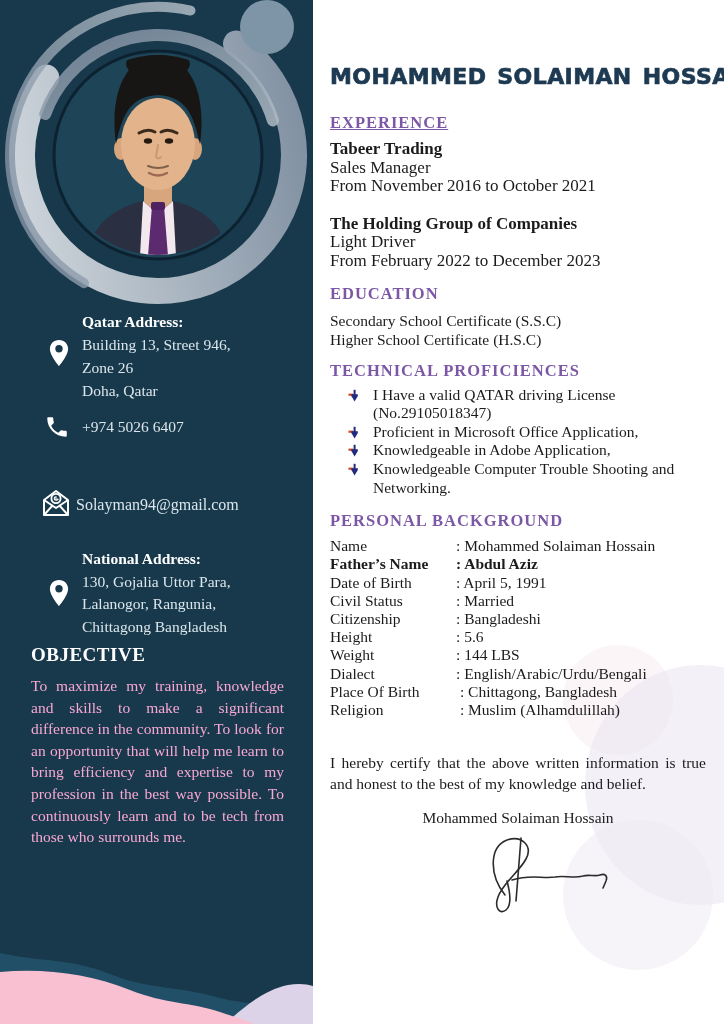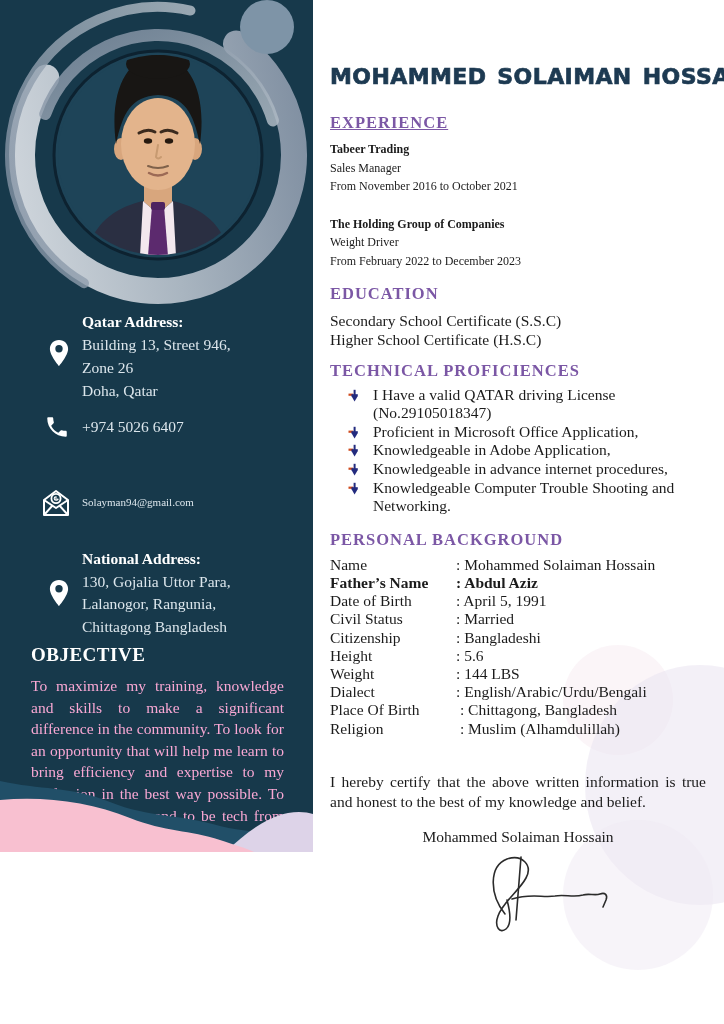--- a/index.html
+++ b/index.html
@@ -4,34 +4,34 @@
 <style>
   * { box-sizing: border-box; margin: 0; padding: 0; }
   html,body { background:#ffffff; }
   .page {
     position: relative; width: 724px; height: 1024px;
     background: #ffffff; overflow: hidden;
     font-family: "Liberation Serif", serif; color: #1b1b1b;
   }
   
   .sidebar {
-    position: absolute; left:0; top:0; width:313px; height:852px;
+    position: absolute; left:0; top:0; width:313px; height:1024px;
     background:#17394b; color:#dce6ec; overflow:hidden;
   }
   .photo-wrap { position:absolute; left:-8px; top:-6px; width:332px; height:330px; }
   .dot-circle {
     position:absolute; left:240px; top:0px; width:54px; height:54px;
     border-radius:50%; background:#7e94a7;
   }
   .c-icon { position:absolute; }
   .blk { position:absolute; left:82px; width:215px; font-size:15.5px; line-height:23px; }
   .blk .b-label { font-weight:bold; color:#ffffff; }
   .blk1 { top:310px; }
   .phone-text { position:absolute; left:82px; top:418px; font-size:15.5px; }
-  .email-text { position:absolute; left:82px; top:496px; font-size:11px; }
+  .email-text { position:absolute; left:76px; top:496px; font-size:16px; }
   .blk2 { top:548px; line-height:22.5px; }
   .objective { position:absolute; left:31px; top:644px; width:253px; }
   .objective h3 {
     color:#ffffff; font-size:19px; letter-spacing:0.5px; font-weight:bold;
   }
   .objective p {
     margin-top:9px; font-size:15.5px; line-height:21.6px; text-align:justify; color:#f9a8d4;
   }
   .waves { position:absolute; left:0; bottom:0; width:313px; height:112px; }
   
@@ -45,21 +45,21 @@
   .main-content { position:relative; z-index:1; padding:0 18px 0 17px; }
   .name-title {
     margin-top:62px; font-family:"DejaVu Sans", sans-serif; font-weight:900;
     font-size:22px; line-height:30px; color:#1d3a52; letter-spacing:0.4px;
     word-spacing:3px; white-space:nowrap; -webkit-text-stroke:0.7px #1d3a52;
   }
   .sec-head {
     color:#7b57a5; font-size:16.5px; font-weight:bold; letter-spacing:1px; line-height:20px;
   }
   .h-exp { margin-top:21px;text-decoration:underline; }
-  .job { font-size:12px; line-height:18.6px; }
+  .job { font-size:17px; line-height:18.6px; }
   .job1 { margin-top:7px; }
   .job2 { margin-top:19px; }
   .job .company { font-weight:bold; }
   .h-edu { margin-top:13px; }
   .edu-lines { margin-top:7px; font-size:15.5px; line-height:19px; }
   .h-tech { margin-top:12px; }
   .bullets { margin:5px 0 0 18px; list-style:none; }
   .bullets li { display:flex; gap:12px; font-size:15.5px; line-height:18.6px; }
   .bicon { flex:0 0 13px; margin-top:3px; }
   .h-pers { margin-top:14px; }
@@ -188,21 +188,21 @@
       <h1 class="name-title">MOHAMMED SOLAIMAN HOSSAIN</h1>
 
       <h2 class="sec-head h-exp">EXPERIENCE</h2>
       <div class="job job1">
         <div class="company">Tabeer Trading</div>
         <div>Sales Manager</div>
         <div>From November 2016 to October 2021</div>
       </div>
       <div class="job job2">
         <div class="company">The Holding Group of Companies</div>
-        <div>Weight Driver</div>
+        <div>Light Driver</div>
         <div>From February 2022 to December 2023</div>
       </div>
 
       <h2 class="sec-head h-edu">EDUCATION</h2>
       <div class="edu-lines">
         <div>Secondary School Certificate (S.S.C)</div>
         <div>Higher School Certificate (H.S.C)</div>
       </div>
 
       <h2 class="sec-head h-tech">TECHNICAL PROFICIENCES</h2>
@@ -234,29 +234,20 @@
           </svg>
           <span>Knowledgeable in Adobe Application,</span>
         </li>
         <li>
           <svg class="bicon" width="13" height="13" viewBox="0 0 13 13">
             <rect x="0.5" y="4.6" width="4.6" height="2.2" fill="#cf4a1d"></rect>
             <rect x="5.6" y="0.8" width="2" height="6.6" fill="#232b7e"></rect>
             <rect x="3.4" y="5.2" width="6.4" height="2" fill="#232b7e"></rect>
             <path d="M3.4 7 L6.6 12.6 L9.8 7 Z" fill="#232b7e"></path>
           </svg>
-          <span>Knowledgeable in advance internet procedures,</span>
-        </li>
-        <li>
-          <svg class="bicon" width="13" height="13" viewBox="0 0 13 13">
-            <rect x="0.5" y="4.6" width="4.6" height="2.2" fill="#cf4a1d"></rect>
-            <rect x="5.6" y="0.8" width="2" height="6.6" fill="#232b7e"></rect>
-            <rect x="3.4" y="5.2" width="6.4" height="2" fill="#232b7e"></rect>
-            <path d="M3.4 7 L6.6 12.6 L9.8 7 Z" fill="#232b7e"></path>
-          </svg>
           <span>Knowledgeable Computer Trouble Shooting and Networking.</span>
         </li>
       </ul>
 
       <h2 class="sec-head h-pers">PERSONAL BACKGROUND</h2>
       <div class="ptable">
         <div class="prow">
           <div class="plabel">Name</div>
           <div class="pvalue">: Mohammed Solaiman Hossain</div>
         </div>

